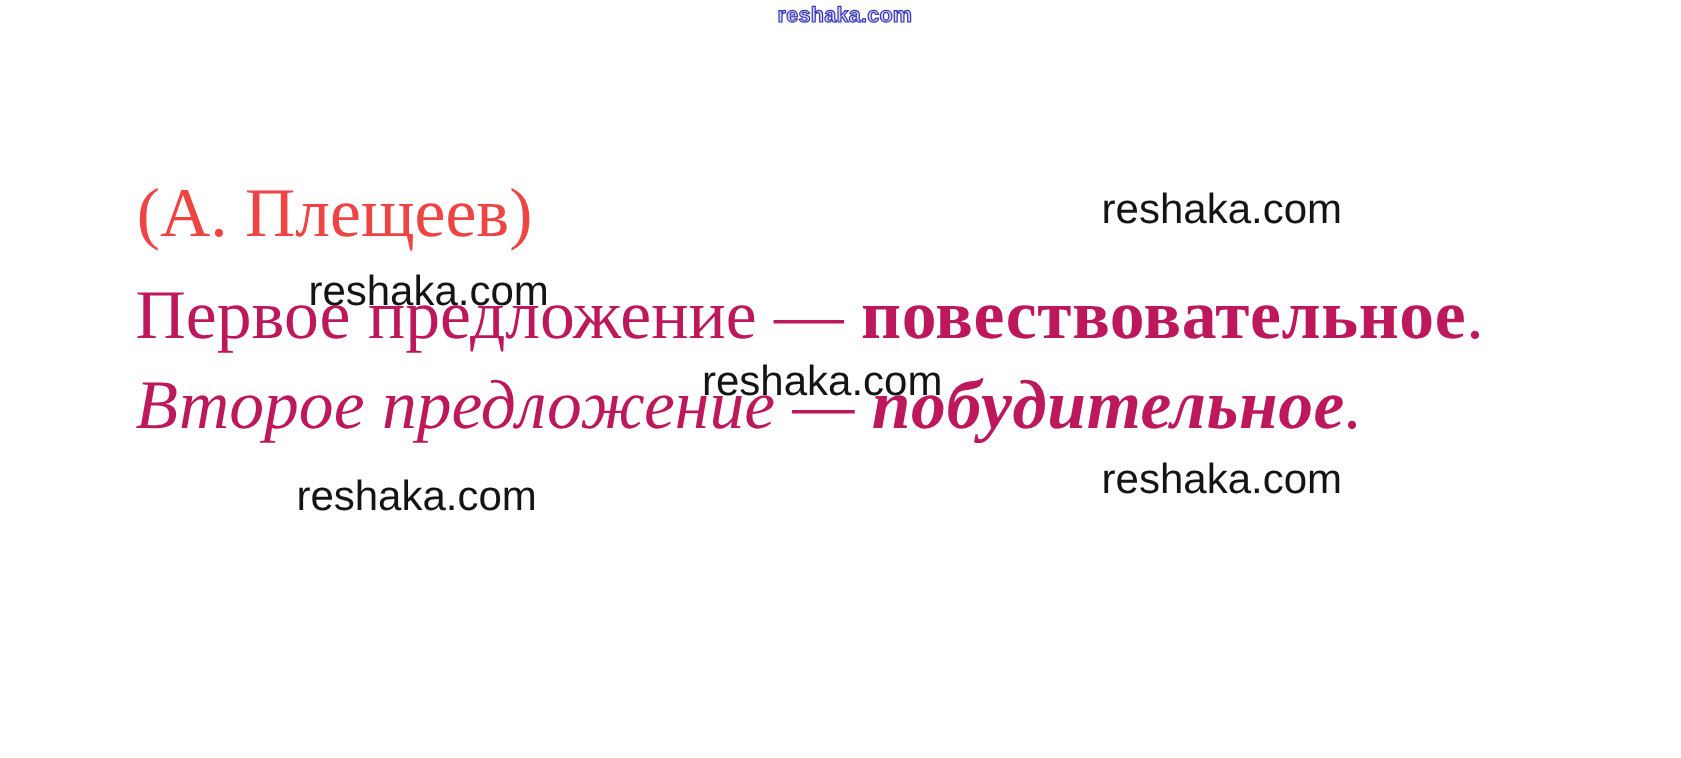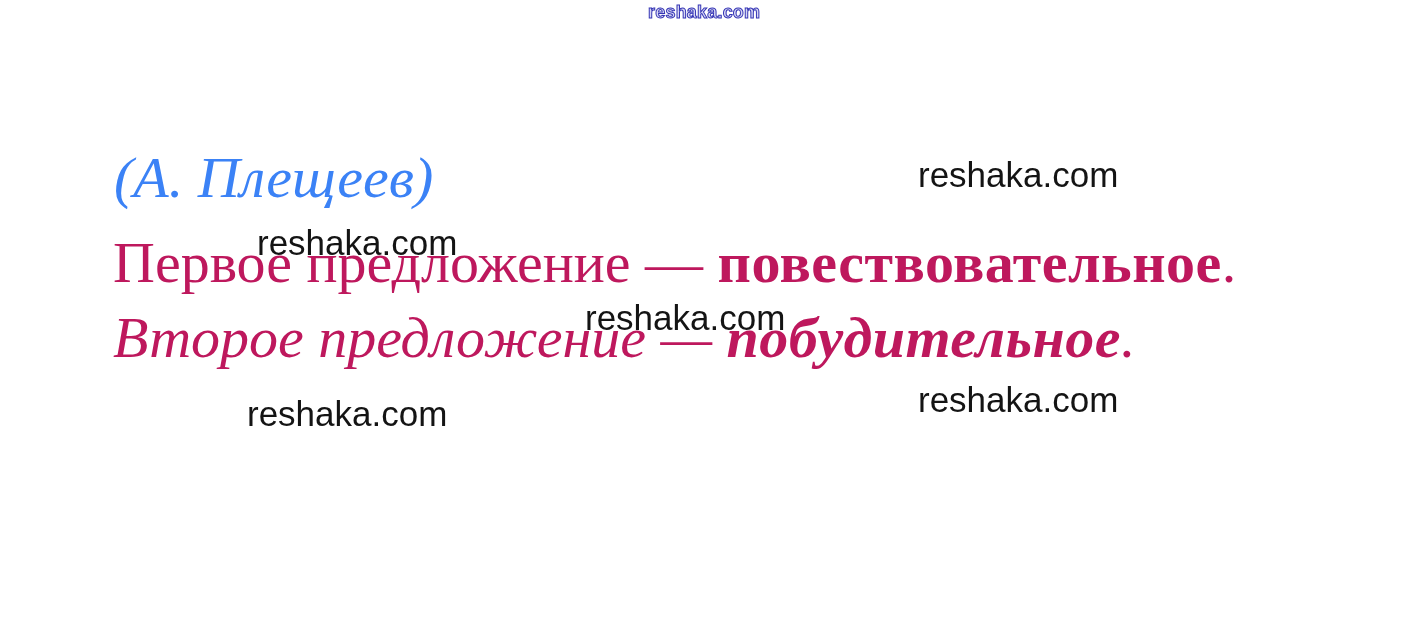--- a/index.html
+++ b/index.html
@@ -27,24 +27,23 @@
   }
   .text-line b {
     font-weight: bold;
     letter-spacing: 0.5px;
   }
   .author-line {
     position: absolute;
     left: 114px;
     top: 149px;
     font-family: "Liberation Serif", serif;
-    font-style: italic;
     font-size: 58px;
     line-height: 1;
-    color: #3b82f6;
+    color: #ef4444;
     white-space: nowrap;
   }
   .line-1 { top: 234px; }
   .line-2 { top: 309px; font-style: italic; }
   .line-3 { top: 414px; }
 
   
   .wm-black {
     position: absolute;
     font-family: "Liberation Sans", sans-serif;

